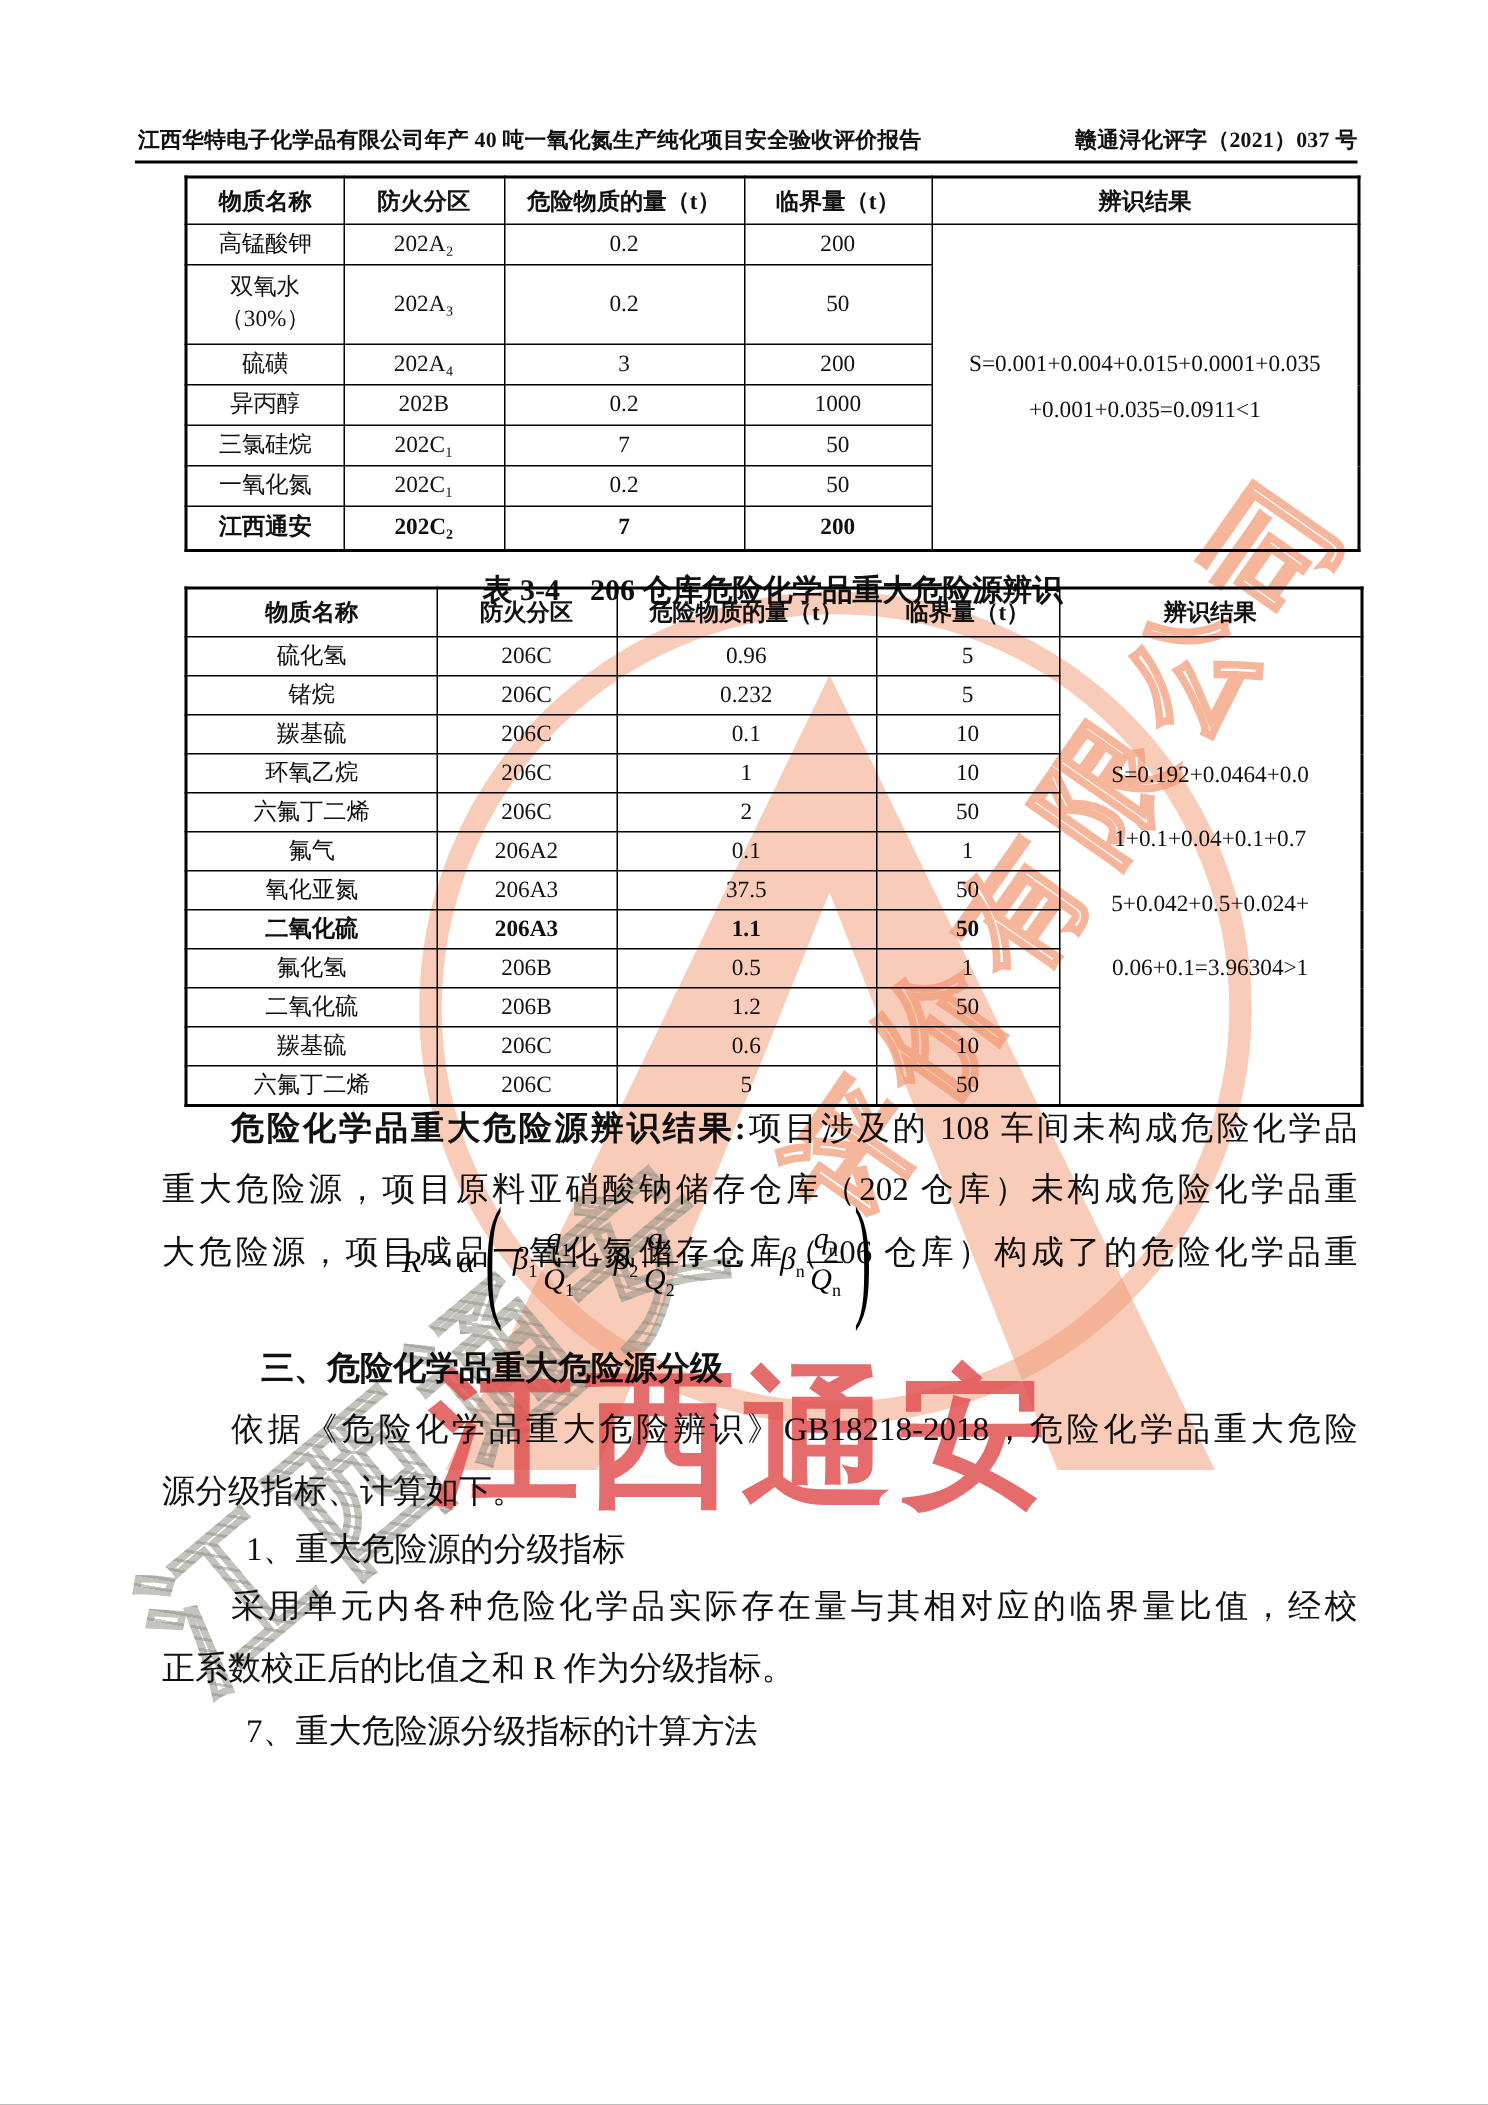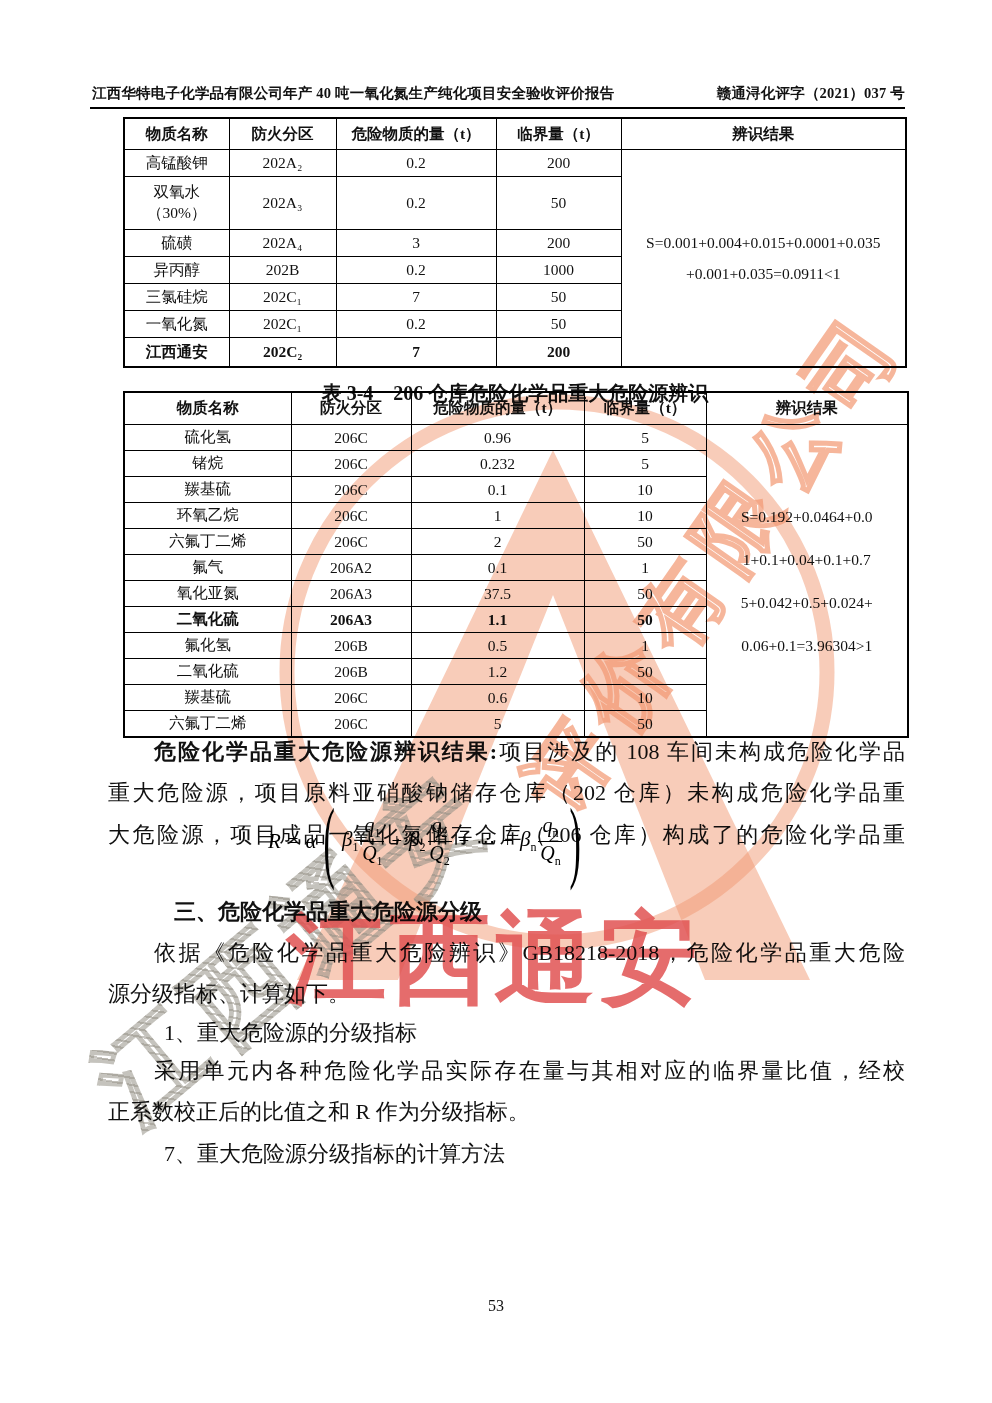--- a/index.html
+++ b/index.html
@@ -282,21 +282,20 @@
   </div>
 
   <div class="bl h3 ind-h" style="top:897px">三、危险化学品重大危险源分级</div>
   <div class="bl j ind" style="top:938px">依据《危险化学品重大危险辨识》GB18218-2018，危险化学品重大危险</div>
   <div class="bl" style="top:979px">源分级指标、计算如下。</div>
   <div class="bl ind-item" style="top:1018px">1、重大危险源的分级指标</div>
   <div class="bl j ind" style="top:1056px">采用单元内各种危险化学品实际存在量与其相对应的临界量比值，经校</div>
   <div class="bl" style="top:1097px">正系数校正后的比值之和 R 作为分级指标。</div>
   <div class="bl ind-item" style="top:1139px">7、重大危险源分级指标的计算方法</div>
 
-  <div class="pageno">53</div>
 
   <div class="wm">
     <svg style="left:235px;top:350px;" width="640" height="640" viewBox="0 0 640 640">
       <circle cx="322" cy="322" r="270" fill="none" stroke="#F29A74" stroke-width="15" opacity="0.5"></circle>
       <path d="M318,100 L575,630 L470,630 L318,245 L163,630 L62,630 Z" fill="#F29A74" opacity="0.5"></path>
     </svg>
     <div class="wm-diag">评价有限公司</div>
     <div class="wm-hatch">江西通安</div>
     <div class="wm-red">江西通安</div>
   </div>

